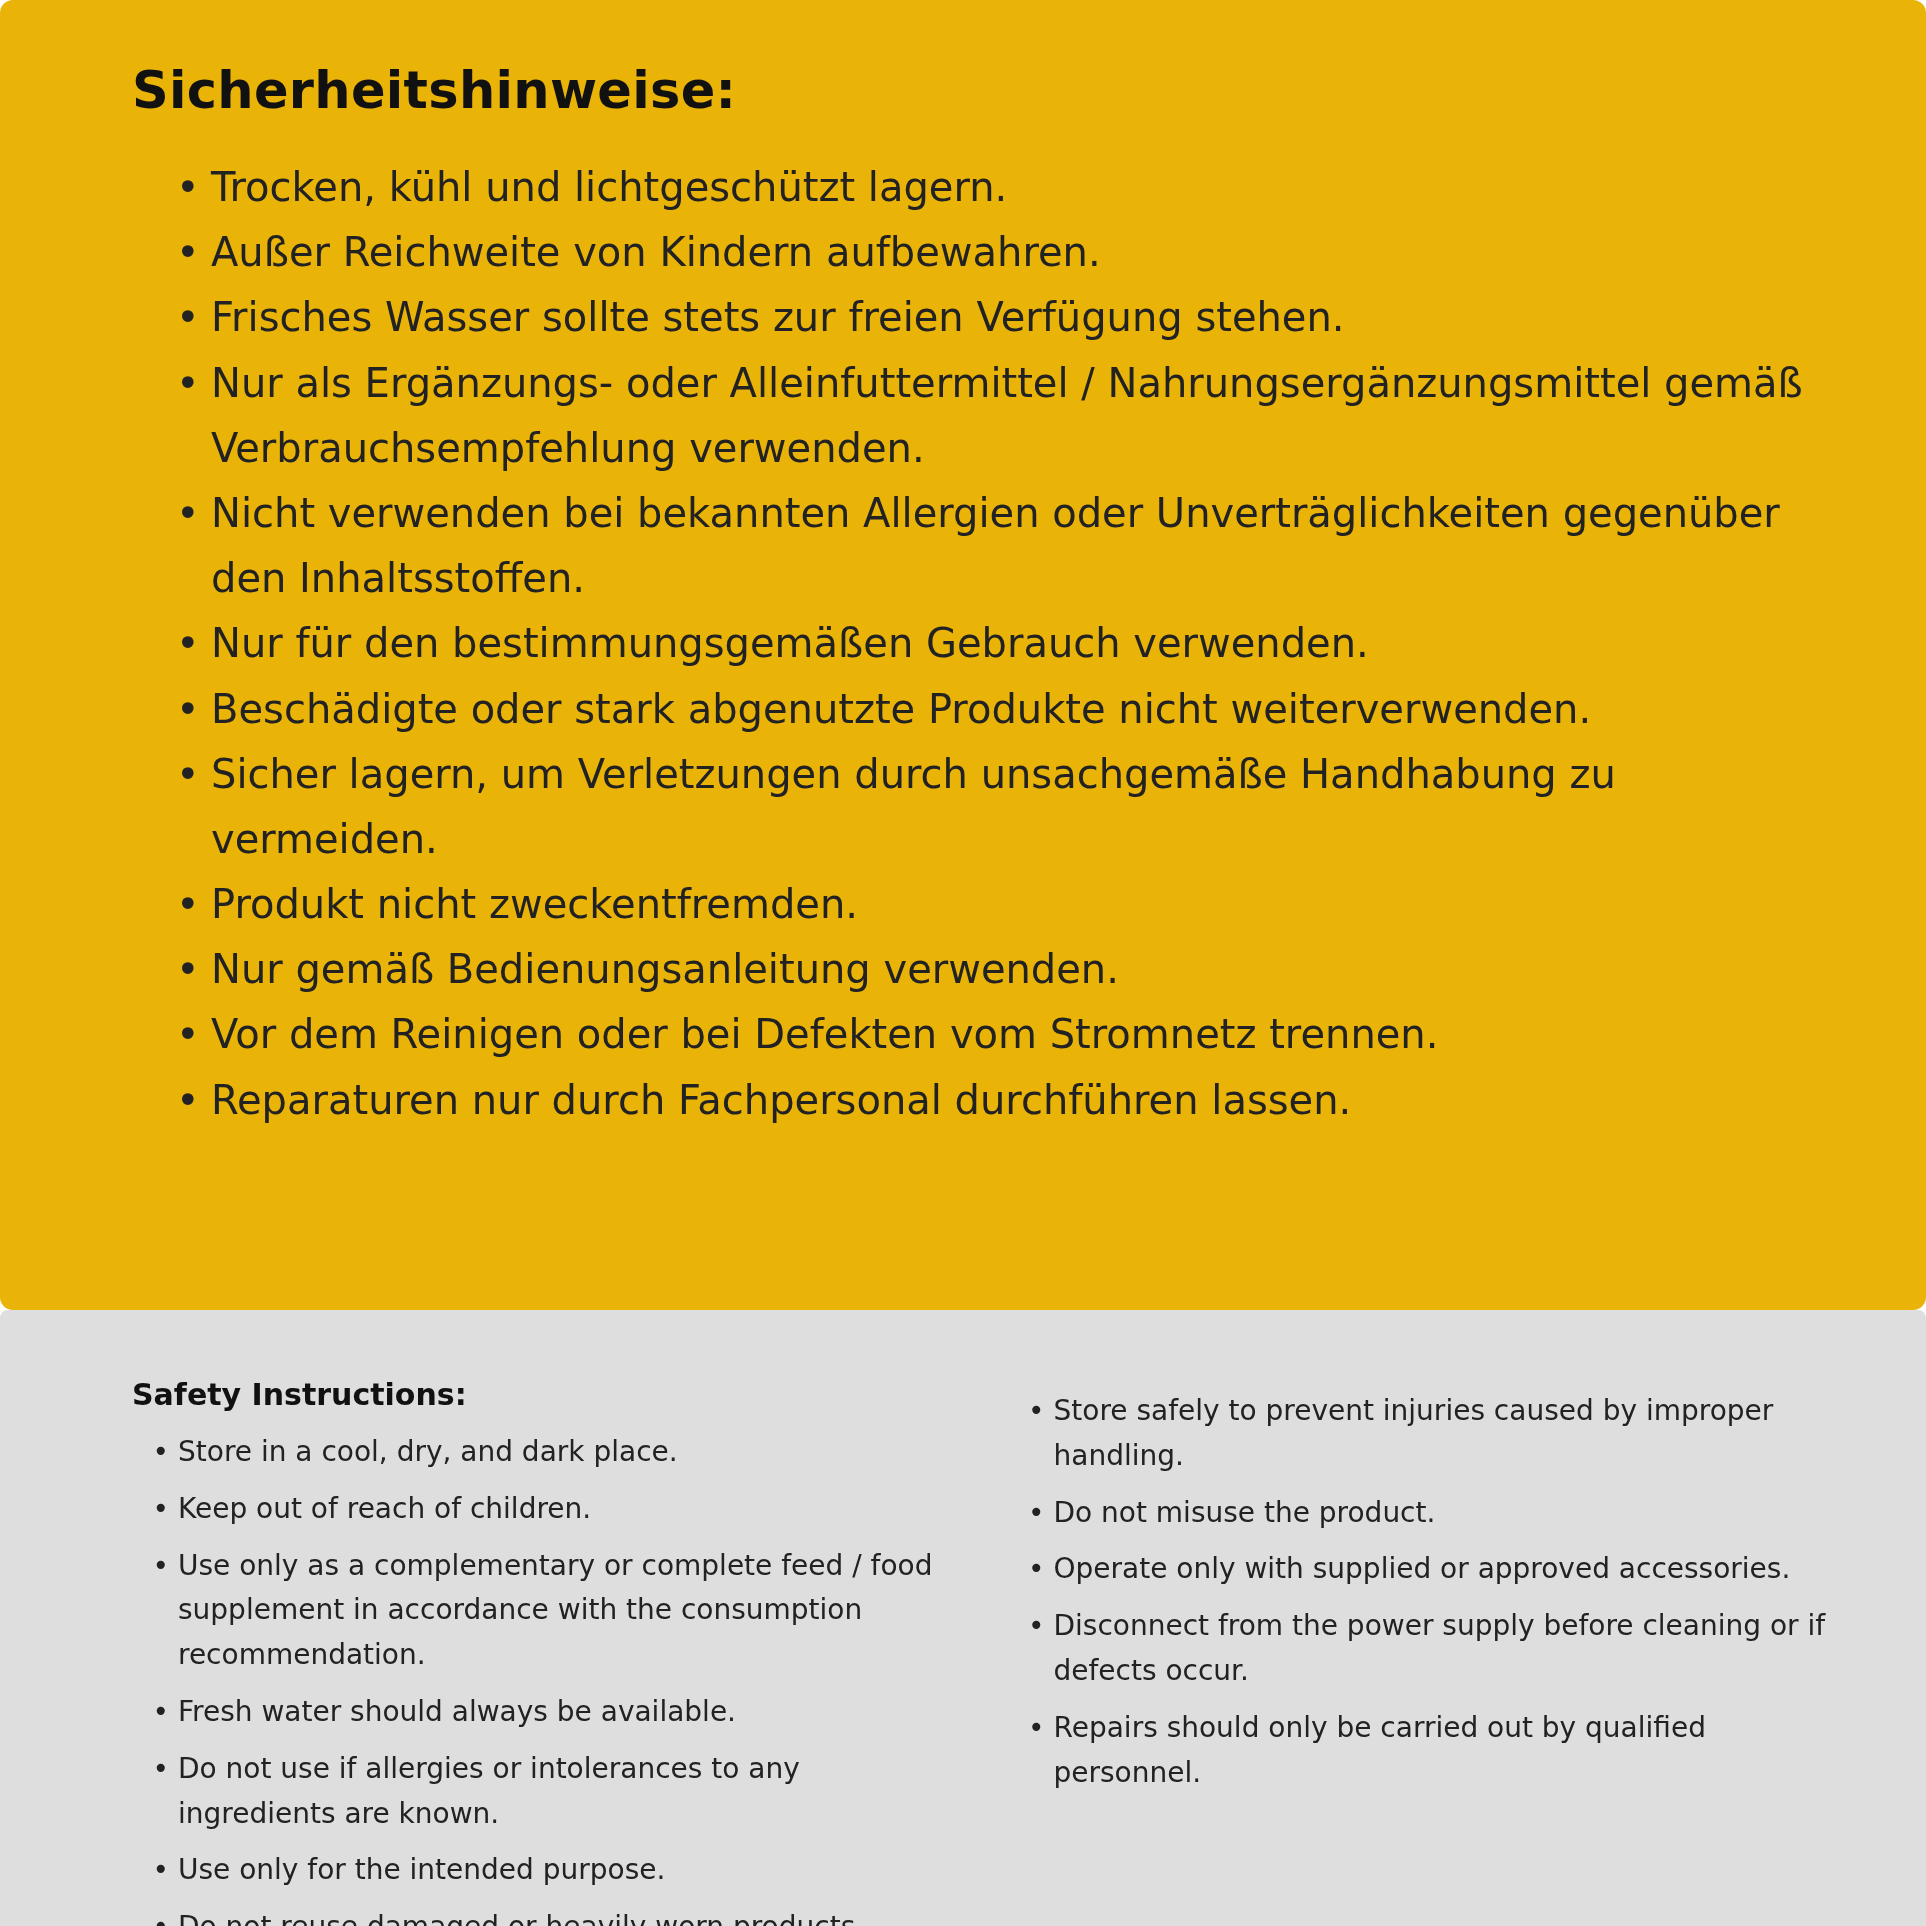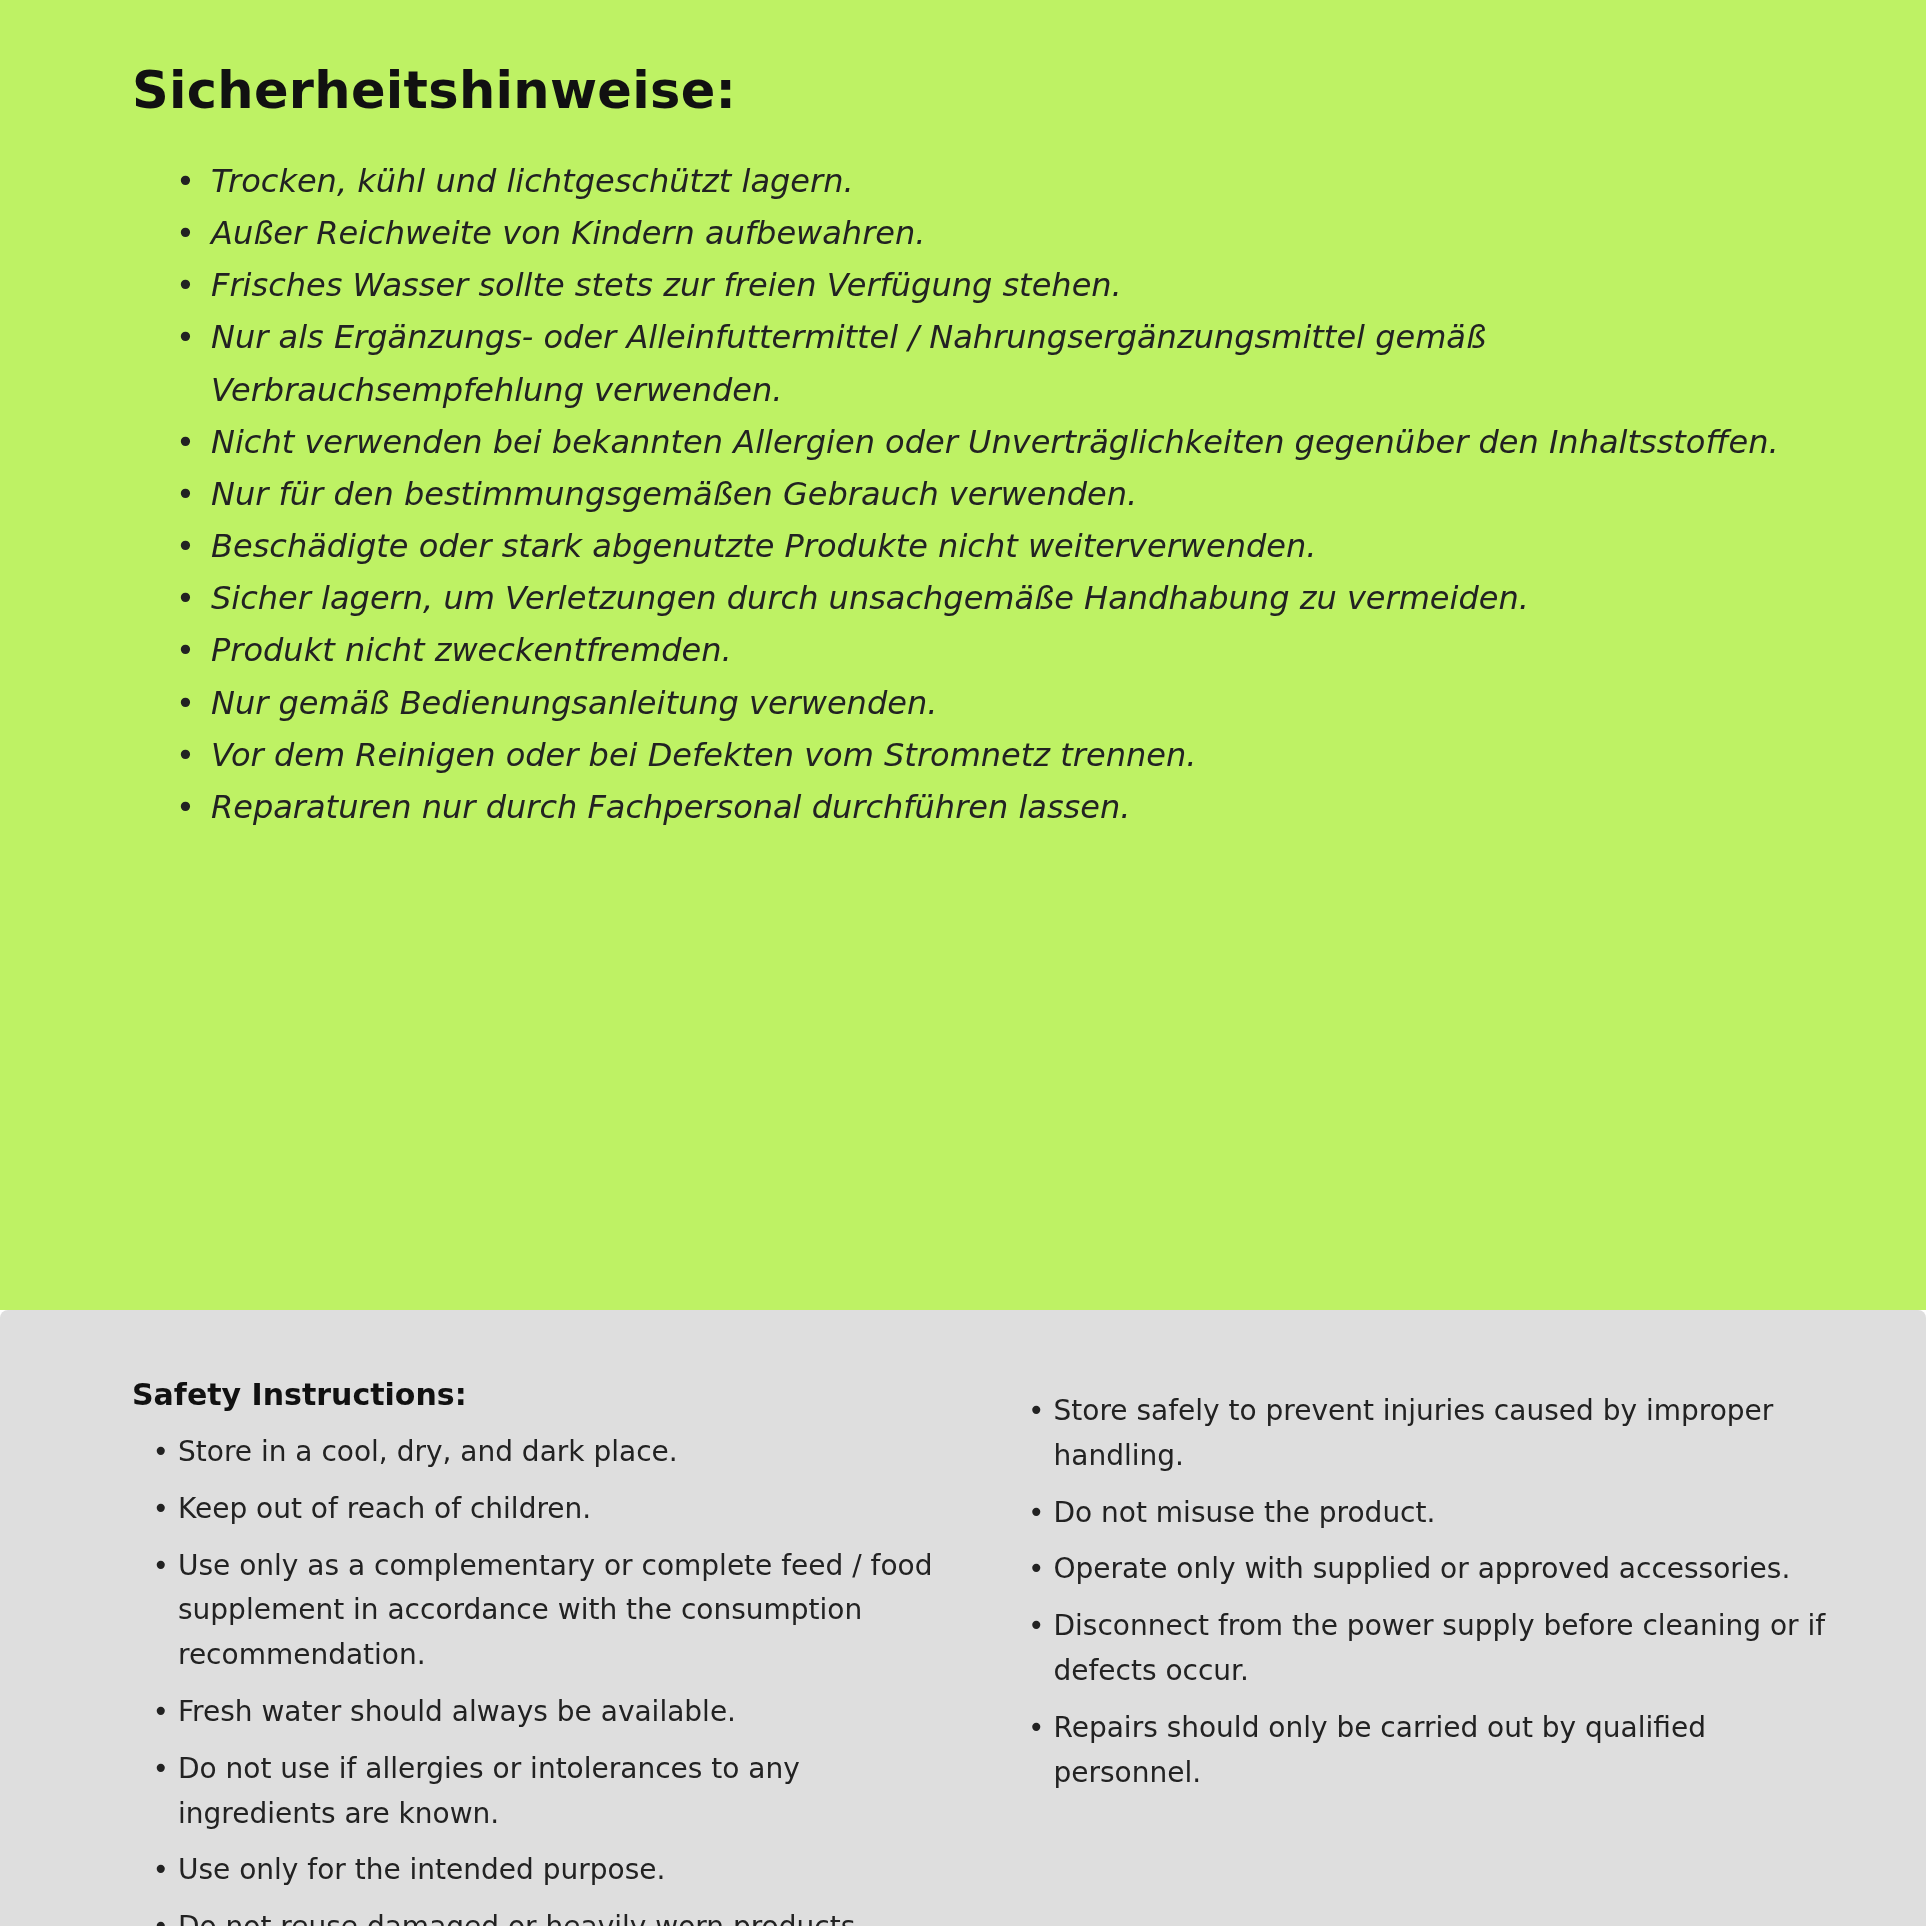--- a/index.html
+++ b/index.html
@@ -13,38 +13,38 @@
   .page {
     width: 1926px;
     height: 1926px;
     display: flex;
     flex-direction: column;
   }
 
   
   .german-section {
     flex: 0 0 1310px;
-    background: #bef264;
+    background: #eab308;
     padding: 61px 116px 0 132px;
+    border-radius: 13px;
   }
   .german-title {
     font-size: 51px;
     font-weight: 700;
     letter-spacing: 0.3px;
     margin-bottom: 35px;
     color: #111111;
   }
   .german-list {
     list-style: none;
-    font-size: 32px;
+    font-size: 40px;
     line-height: 1.63;
     color: #222222;
     padding-left: 39px;
     max-width: 1682px;
-    font-style: italic;
   }
   .german-list li {
     position: relative;
     padding-left: 40px;
   }
   .german-list li::before {
     content: "•";
     position: absolute;
     left: 5.1px;
   }

